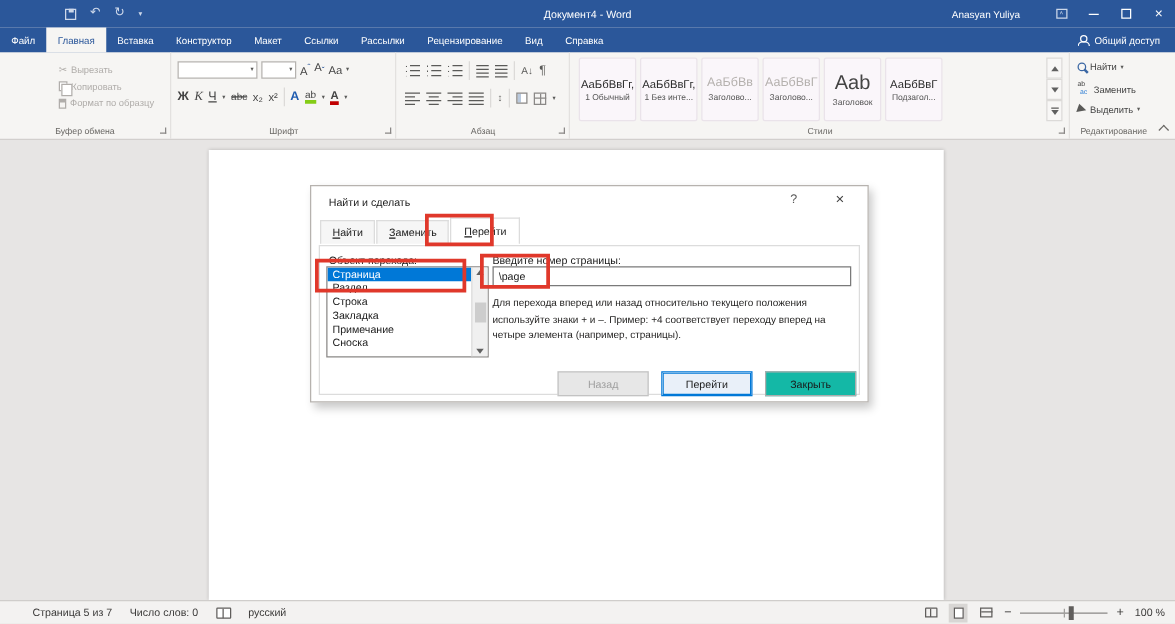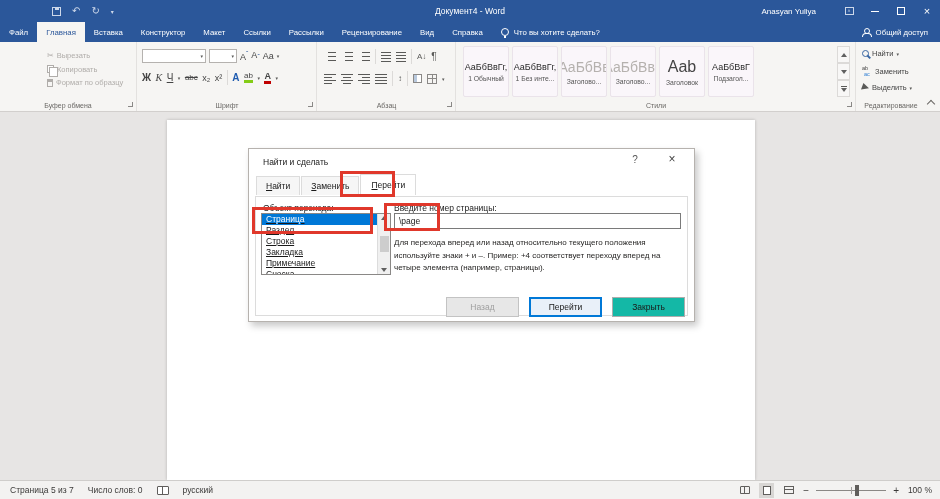--- a/index.html
+++ b/index.html
@@ -94,21 +94,21 @@
   .ic-shade { width: 9px; height: 9px; border: 1px solid #8a8886; background: linear-gradient(to right,#b9c9dd 0 45%,#fff 45%); display: inline-block; }
   .ic-borders { width: 10px; height: 10px; border: 1px solid #8a8886; display: inline-block;
      background: linear-gradient(#8a8886,#8a8886) 50% 0/1px 10px no-repeat,linear-gradient(#8a8886,#8a8886) 0 50%/10px 1px no-repeat; }
 
   
   .g-styles { left: 457px; width: 399px; }
   .cards { position: absolute; left: 6px; top: 4px; display: flex; gap: 3px; }
   .card { width: 46px; height: 51px; background: #faf6fa; border: 1px solid #eae3ea; border-radius: 2px; display: flex; flex-direction: column; align-items: center; justify-content: center; gap: 3px; overflow: hidden; }
   .card .sample { white-space: nowrap; font-size: 9px; color: #2b2b2b; }
   .card .sname { white-space: nowrap; font-size: 6.8px; color: #555; }
-  .card.c-gray .sample { color: #b5b1ae; font-size: 14px; }
+  .card.c-gray .sample { color: #b5b1ae; font-size: 10px; }
   .card.c-big .sample { color: #444; font-size: 16px; }
   .card.c-ital .sample { color: #b5b1ae; font-style: italic; font-size: 9px; }
   .style-scroll { position: absolute; right: 5px; top: 4px; width: 13px; height: 51px; display: flex; flex-direction: column; }
   .ss-btn { flex: 1; border: 1px solid #dcdad8; background: #f8f7f6; display: flex; align-items: center; justify-content: center; flex-direction: column; }
   .ss-bar { width: 6px; height: 1px; background: #5a5a58; margin-bottom: 1px; }
 
   
   .g-edit { left: 857px; width: 68px; border-right: none; }
   .erow { position: absolute; left: 5px; display: flex; align-items: center; gap: 3px; font-size: 7.5px; white-space: nowrap; color: #444; }
   .mag { width: 7px; height: 7px; border: 1.5px solid #3966a3; border-radius: 50%; position: relative; display: inline-block; }
@@ -129,42 +129,42 @@
   .dlg-help { position: absolute; right: 52px; top: 5px; font-size: 10px; color: #555; width: 14px; text-align: center; }
   .dlg-close { position: absolute; right: 14px; top: 3px; font-size: 12px; color: #444; width: 16px; text-align: center; }
   .dlg-tabs { position: absolute; left: 7px; top: 27px; display: flex; z-index: 2; }
   .dlg-tab { padding: 4px 9px; border: 1px solid #dcdcdc; border-bottom: none; background: #f6f6f6; margin-right: 1px; }
   .dlg-tab span { display: block; }
   .dlg-tab span::first-letter { text-decoration: underline; }
   .dlg-tab.active { background: #fff; padding: 5px 10px; margin-top: -2px; }
   .tabpage { position: absolute; left: 6px; right: 6px; top: 47px; bottom: 5px; border: 1px solid #dcdcdc; background: #fff; }
   .lbl-object { position: absolute; left: 14px; top: 54px; }
   .lbl-input { position: absolute; left: 145px; top: 54px; }
-  .goto-list { position: absolute; left: 12px; top: 64px; width: 130px; height: 62px; border: 1px solid #8a8886; background: #fff; display: flex; text-decoration: underline; }
+  .goto-list { position: absolute; left: 12px; top: 64px; width: 130px; height: 73px; border: 1px solid #8a8886; background: #fff; display: flex; }
   .go-items { flex: 1; overflow: hidden; }
   .go-item { height: 11px; line-height: 11px; padding-left: 4px; white-space: nowrap; }
   .go-item.selected { background: #0078d7; color: #fff; }
   .go-scroll { width: 13px; background: #f0f0f0; border-left: 1px solid #dcdcdc; display: flex; flex-direction: column; align-items: center; justify-content: space-between; padding: 2px 0; }
   .go-thumb { width: 9px; height: 16px; background: #cdcdcd; }
   .tri-up-s { width: 0; height: 0; border-left: 3px solid transparent; border-right: 3px solid transparent; border-bottom: 4px solid #606060; }
   .tri-dn-s { width: 0; height: 0; border-left: 3px solid transparent; border-right: 3px solid transparent; border-top: 4px solid #606060; }
   .page-input { position: absolute; left: 145px; top: 64px; width: 287px; height: 16px; border: 1px solid #7a7a7a; background: #fff; font: 8.5px "Liberation Sans", sans-serif; padding: 0 0 0 4px; color: #1a1a1a; }
   .dlg-help-text { position: absolute; left: 145px; top: 88px; width: 294px; font-size: 8px; line-height: 12.5px; color: #201f1e; }
   .dlg-btns { position: absolute; right: 9px; top: 148px; display: flex; gap: 10px; }
   .btn { width: 73px; height: 20px; display: flex; align-items: center; justify-content: center; background: #14b8a6; border: 1px solid #adadad; color: #1a1a1a; }
   .btn.disabled { background: #e7e7e7; border-color: #c3c3c3; color: #9f9f9f; }
   .btn.default { border: 1px solid #0078d7; box-shadow: inset 0 0 0 1px #0078d7; background: #e9f0f9; }
   .ann { position: absolute; border: 3px solid #e0382b; z-index: 6; }
   .ann-tab { left: 91px; top: 22px; width: 55px; height: 26px; }
   .ann-list { left: 3px; top: 58px; width: 121px; height: 27px; }
   .ann-input { left: 135px; top: 54px; width: 56px; height: 28px; }
 
   
   .statusbar { position: absolute; left: 0; right: 0; bottom: 0; height: 19px; background: #f3f2f1; border-top: 1px solid #cfcdcb; display: flex; align-items: center; font-size: 8.5px; color: #3b3a39; }
-  .sb-left { display: flex; align-items: center; gap: 14px; padding-left: 10px; }
+  .sb-left { display: flex; align-items: center; gap: 14px; padding-left: 26px; }
   .book-ic { width: 12px; height: 9px; border: 1px solid #605e5c; border-radius: 1px; background: linear-gradient(#605e5c,#605e5c) 50% 0/1px 9px no-repeat, #fff; }
   .sb-right { margin-left: auto; display: flex; align-items: center; gap: 7px; padding-right: 8px; }
   .v-ic { width: 15px; height: 15px; display: flex; align-items: center; justify-content: center; }
   .v-ic.sel { background: #d8d6d4; }
   .ic-read { width: 10px; height: 8px; border: 1px solid #605e5c; border-radius: 1px 1px 0 0; background: linear-gradient(#605e5c,#605e5c) 50% 0/1px 8px no-repeat; }
   .ic-print { width: 8px; height: 9px; border: 1px solid #605e5c; background: #fff; }
   .ic-web { width: 10px; height: 8px; border: 1px solid #605e5c; background: linear-gradient(#605e5c,#605e5c) 0 2px/10px 1px no-repeat; }
   .zoom-minus, .zoom-plus { font-size: 10px; color: #3b3a39; }
   .zoom-track { width: 70px; height: 1px; background: #8a8886; position: relative; }
   .zoom-notch { position: absolute; left: 50%; top: -3px; width: 1px; height: 7px; background: #a19f9d; }
@@ -223,24 +223,20 @@
     </div>
   <div class="rtab">
       <span>Рецензирование</span>
     </div>
   <div class="rtab">
       <span>Вид</span>
     </div>
   <div class="rtab">
       <span>Справка</span>
     </div>
-  <div class="tellme">
-    <span class="bulb"></span>
-    <span>Что вы хотите сделать?</span>
-  </div>
   <div class="share">
     <span class="person"></span>
     <span>Общий доступ</span>
   </div>
 </div>
 
 <div class="ribbon">
 
   <div class="grp g-clip">
     <div class="clip-rows">

